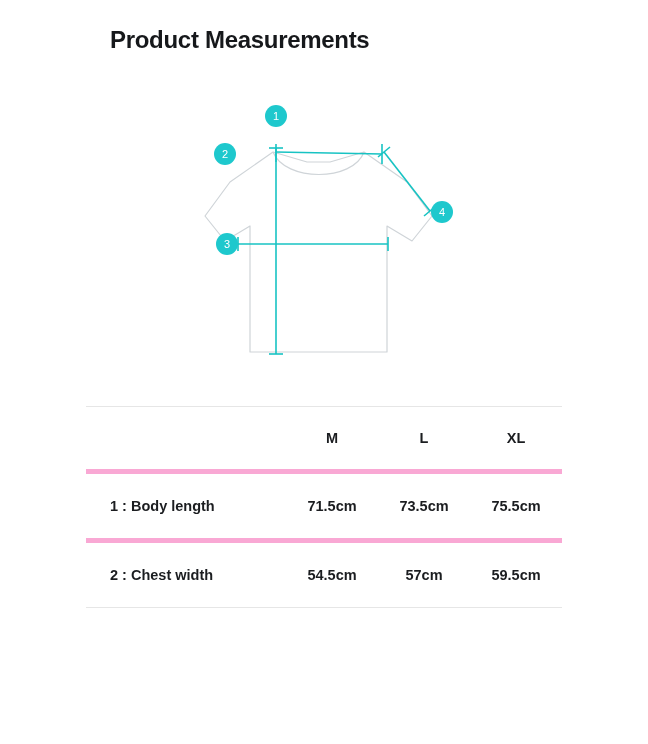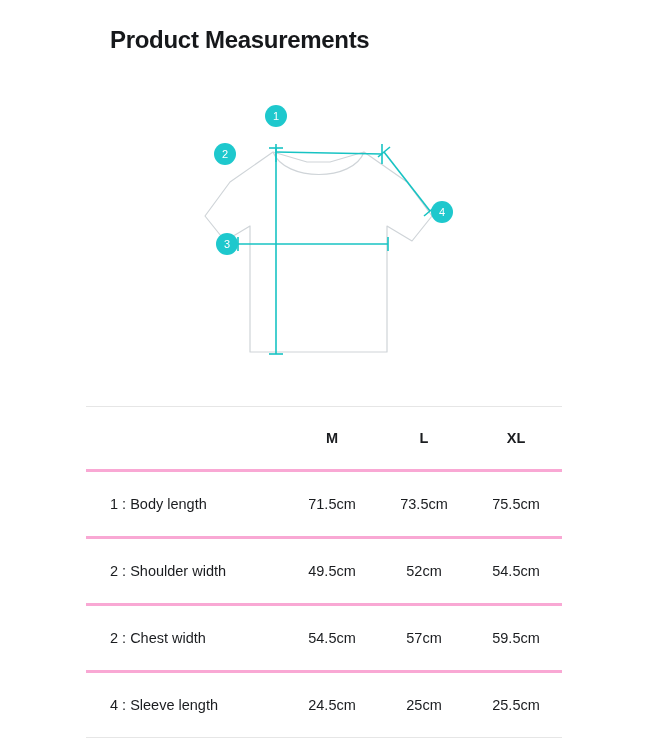--- a/index.html
+++ b/index.html
@@ -46,26 +46,26 @@
     top: 406px;
     width: 476px;
   }
   table.size-table {
     border-collapse: collapse;
     width: 476px;
     table-layout: fixed;
   }
   table.size-table th,
   table.size-table td {
-    border-top: 3px solid #f9a8d4;
+    border-top: 5px solid #f9a8d4;
     padding: 0;
     height: 64px;
     vertical-align: middle;
     font-size: 14.5px;
-    font-weight: normal;
+    font-weight: bold;
     color: #1b1d20;
   }
   table.size-table thead th {
     border-top: 1px solid #e6e6e6;
     height: 62px;
     font-weight: bold;
     font-size: 14.5px;
   }
   .col-label {
     width: 200px;
@@ -159,34 +159,22 @@
         </tr>
       </thead>
       <tbody>
         <tr>
           <td class="col-label">1 : Body length</td>
           <td class="col-size">71.5cm</td>
           <td class="col-size">73.5cm</td>
           <td class="col-size">75.5cm</td>
         </tr>
         <tr>
-          <td class="col-label">2 : Shoulder width</td>
-          <td class="col-size">49.5cm</td>
-          <td class="col-size">52cm</td>
-          <td class="col-size">54.5cm</td>
-        </tr>
-        <tr>
           <td class="col-label">2 : Chest width</td>
           <td class="col-size">54.5cm</td>
           <td class="col-size">57cm</td>
           <td class="col-size">59.5cm</td>
-        </tr>
-        <tr>
-          <td class="col-label">4 : Sleeve length</td>
-          <td class="col-size">24.5cm</td>
-          <td class="col-size">25cm</td>
-          <td class="col-size">25.5cm</td>
         </tr>
       </tbody>
     </table>
   </div>
 
 </div>
 
 </body></html>

